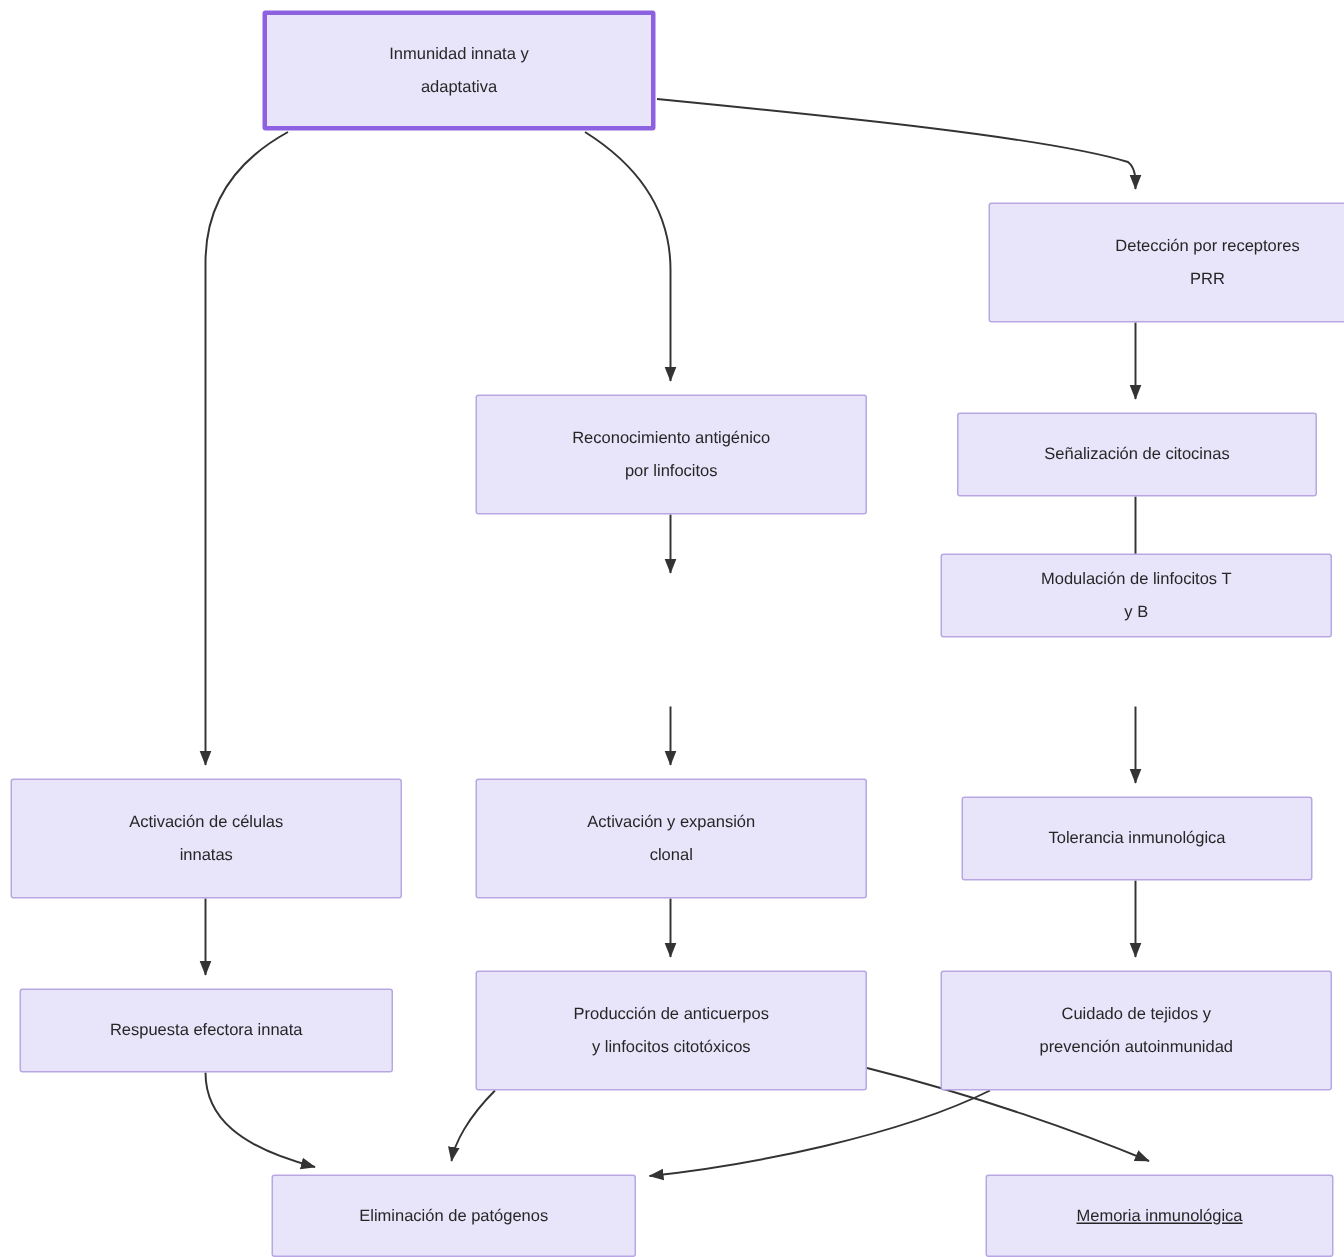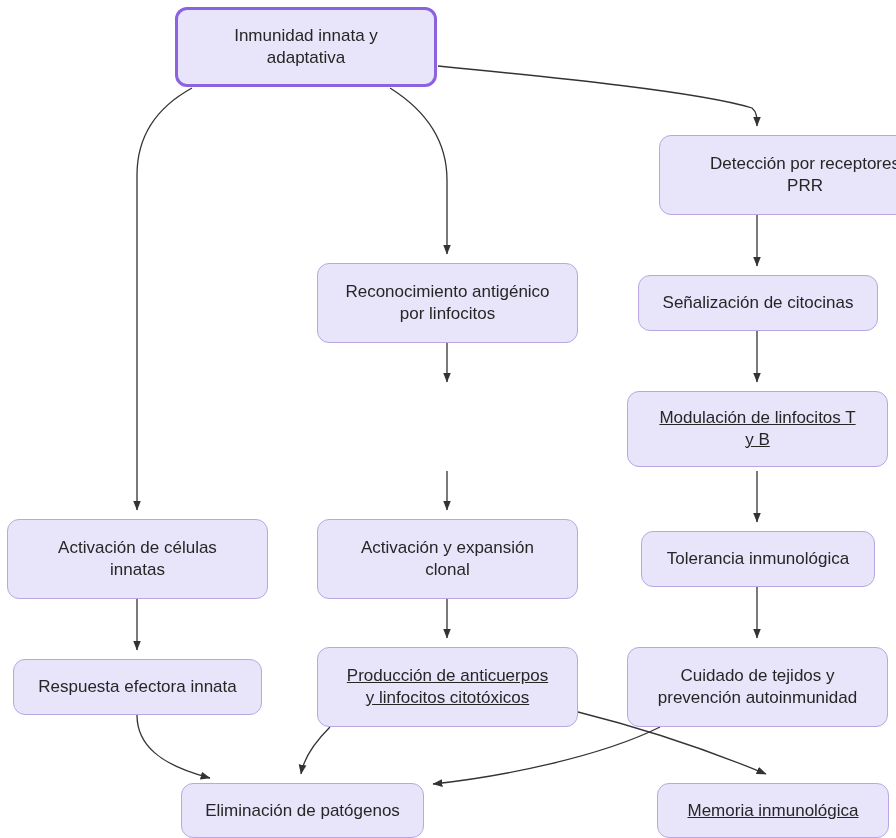--- a/index.html
+++ b/index.html
@@ -23,27 +23,27 @@
     top: 0;
     width: 896px;
     height: 838px;
     pointer-events: none;
   }
   .node {
     position: absolute;
     box-sizing: border-box;
     background: #e8e4fa;
     border: 1px solid #b9a7e3;
-    border-radius: 12px;
+    border-radius: 2px;
     display: flex;
     align-items: center;
     justify-content: center;
     text-align: center;
     color: #262626;
-    font-size: 17px;
+    font-size: 11px;
     line-height: 22px;
     font-family: "Liberation Sans", sans-serif;
     z-index: 2;
   }
   .node.root {
     border: 3px solid #8d62e0;
     background: #e8e4fa;
   }
   .node-label {
     display: block;
@@ -94,21 +94,21 @@
   <div class="node" style="left:317px; top:263px; width:261px; height:80px;">
     <span class="node-label">Reconocimiento antigénico
 por linfocitos</span>
   </div>
 
   <div class="node" style="left:638px; top:275px; width:240px; height:56px;">
     <span class="node-label">Señalización de citocinas</span>
   </div>
 
 
-  <div class="node" style="left:627px; top:391px; width:261px; height:76px;text-decoration:underline;">
+  <div class="node" style="left:627px; top:369px; width:261px; height:56px;">
     <span class="node-label">Modulación de linfocitos T
 y B</span>
   </div>
 
   <div class="node" style="left:7px; top:519px; width:261px; height:80px;">
     <span class="node-label">Activación de células
 innatas</span>
   </div>
 
   <div class="node" style="left:317px; top:519px; width:261px; height:80px;">
@@ -117,21 +117,21 @@
   </div>
 
   <div class="node" style="left:13px; top:659px; width:249px; height:56px;">
     <span class="node-label">Respuesta efectora innata</span>
   </div>
 
   <div class="node" style="left:641px; top:531px; width:234px; height:56px;">
     <span class="node-label">Tolerancia inmunológica</span>
   </div>
 
-  <div class="node" style="left:317px; top:647px; width:261px; height:80px;text-decoration:underline;">
+  <div class="node" style="left:317px; top:647px; width:261px; height:80px;">
     <span class="node-label">Producción de anticuerpos
 y linfocitos citotóxicos</span>
   </div>
 
   <div class="node" style="left:627px; top:647px; width:261px; height:80px;">
     <span class="node-label">Cuidado de tejidos y
 prevención autoinmunidad</span>
   </div>
 
   <div class="node" style="left:181px; top:783px; width:243px; height:55px;">

